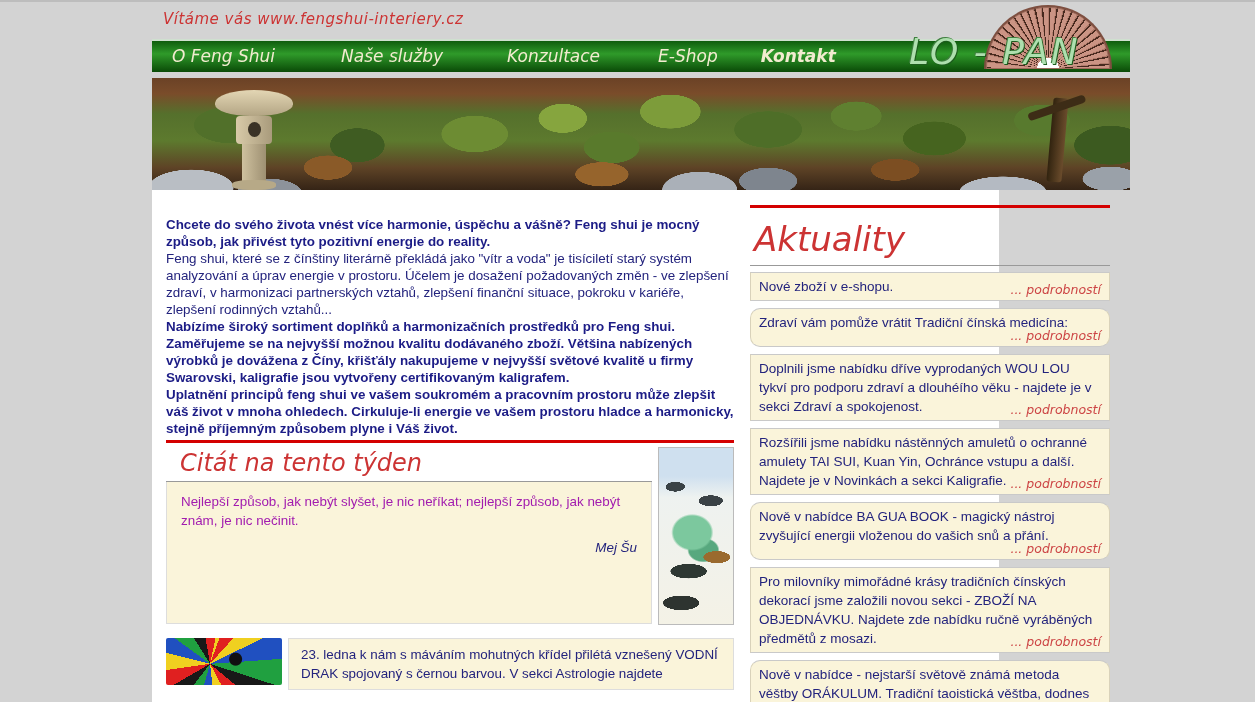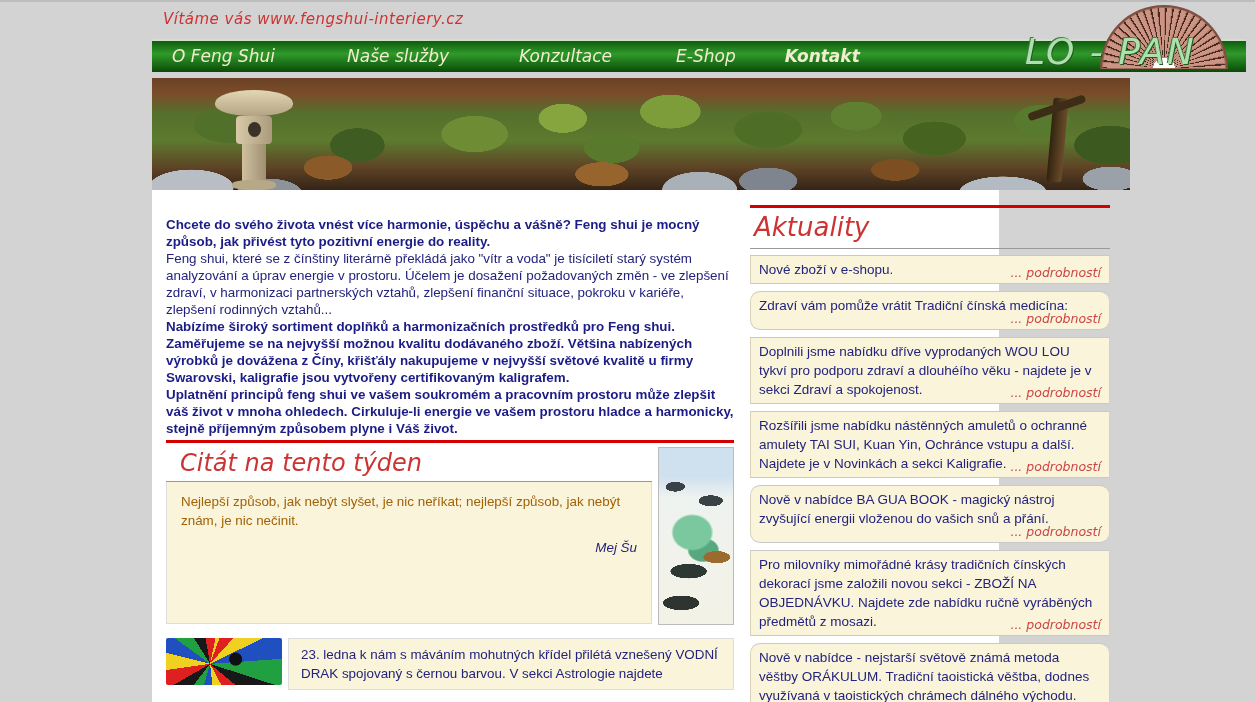--- a/index.html
+++ b/index.html
@@ -5,23 +5,23 @@
   * { margin:0; padding:0; box-sizing:border-box; }
   html,body { width:1255px; height:702px; overflow:hidden; }
   body { background:#d3d3d3; font-family:"Liberation Sans", sans-serif; position:relative; }
   .hand { font-family:"DejaVu Sans", cursive; font-style:italic; }
 
   
   .topbar { position:absolute; left:0; top:0; width:1255px; height:38px; background:#d3d3d3; border-top:2px solid #bdbdbd; }
   .welcome { position:absolute; left:163px; top:8px; color:#cc3333; font-size:15px; letter-spacing:0.5px; }
 
   
-  .navbar { position:absolute; left:152px; top:39px; width:1094px; height:33px;
+  .navbar { position:absolute; left:152px; top:39px; width:978px; height:33px;
             background:linear-gradient(#cfe0cf 0 2px, #0f5c0d 2px, #2f9a2a 45%, #0a4a07 100%);
-            display:flex; align-items:center; gap:6px; }
+            display:flex; align-items:center; gap:0; }
   .nav-item { color:#f2ecd0; font-size:17px; padding:0 8px; cursor:pointer; white-space:nowrap; }
   .nav-item:nth-child(1){ margin-left:12px; }
   .nav-item:nth-child(2){ margin-left:50px; }
   .nav-item:nth-child(3){ margin-left:48px; }
   .nav-item:nth-child(4){ margin-left:42px; }
   .nav-item:nth-child(5){ margin-left:27px;font-weight:bold; }
 
   
   .logo { position:absolute; right:6px; top:-34px; width:215px; height:67px; }
   .compass { position:absolute; right:12px; top:0; width:128px; height:64px;
@@ -71,21 +71,21 @@
   .content { position:absolute; left:152px; top:190px; width:847px; height:512px; background:#ffffff; }
   .main-col { position:absolute; left:14px; top:26px; width:568px; }
   .para { color:#23237d; font-size:13.4px; line-height:17px; }
   .para.bold { font-weight:bold; color:#1c1c86; }
 
   .quote-sec { position:relative; margin-top:3px; width:568px; }
   .redline { height:3px; background:#d40000; }
   .quote-title { color:#cc3333; font-size:24px; padding:6px 14px 4px; }
   .grayline { height:1px; background:#999; width:486px; }
   .quote-box { width:486px; min-height:142px; background:#faf4da; border:1px solid #ddd; border-top:none; padding:10px 14px; }
-  .quote-text { color:#a16207; font-size:13.4px; line-height:19px; }
+  .quote-text { color:#a21caf; font-size:13.4px; line-height:19px; }
   .quote-author { color:#23237d; font-size:13.4px; font-style:italic; text-align:right; margin-top:10px; }
   .painting { position:absolute; right:0; top:7px; width:76px; height:178px; border:1px solid #bbb;
     background:
       radial-gradient(ellipse 30px 12px at 30% 88%, #2e3430 0 60%, transparent 61%),
       radial-gradient(ellipse 22px 10px at 78% 62%, #9a6a2e 0 60%, transparent 61%),
       radial-gradient(ellipse 20px 9px at 70% 30%, #3a4246 0 60%, transparent 61%),
       radial-gradient(ellipse 16px 8px at 22% 22%, #3a4246 0 60%, transparent 61%),
       radial-gradient(ellipse 34px 30px at 45% 48%, #7cc89e 0 55%, transparent 62%),
       radial-gradient(ellipse 26px 20px at 60% 58%, #57a87e 0 55%, transparent 62%),
       radial-gradient(ellipse 30px 12px at 40% 70%, #2e3833 0 60%, transparent 61%),
@@ -95,21 +95,21 @@
   .dragon { width:116px; height:47px; flex:0 0 116px; border-radius:2px;
     background:
       radial-gradient(circle at 60% 45%, #101010 0 6px, transparent 7px),
       repeating-conic-gradient(from 20deg at 38% 55%, #e02020 0 22deg, #f0d020 22deg 44deg, #2050c0 44deg 66deg, #20a040 66deg 88deg, #181818 88deg 110deg),
       #c03020; }
   .astro-box { flex:1; background:#faf4da; border:1px solid #ddd; margin-left:6px; padding:6px 12px; }
   .astro-text { color:#23237d; font-size:13.4px; line-height:19px; }
 
   
   .side-col { position:absolute; left:598px; top:15px; width:360px; }
-  .side-title { color:#cc3333; font-size:26px; padding:4px 4px 6px; }
+  .side-title { color:#cc3333; font-size:34px; padding:11px 4px 6px; }
   .news-item { position:relative; background:#faf4da; border:1px solid #d9d2ba; border-top-color:#c9c9c9; border-bottom-color:#c9c9c9;
                padding:4px 8px 4px; margin-bottom:7px; }
   .news-text { color:#23237d; font-size:13.5px; line-height:19px; }
   .more-link { position:absolute; right:8px; bottom:3px; color:#cc4444; font-size:12.5px; cursor:pointer; white-space:nowrap; }
   .news-item.ownline { padding-bottom:14px;border-radius:10px; }
 </style>
 </head>
 <body>
 
 <div class="topbar">

